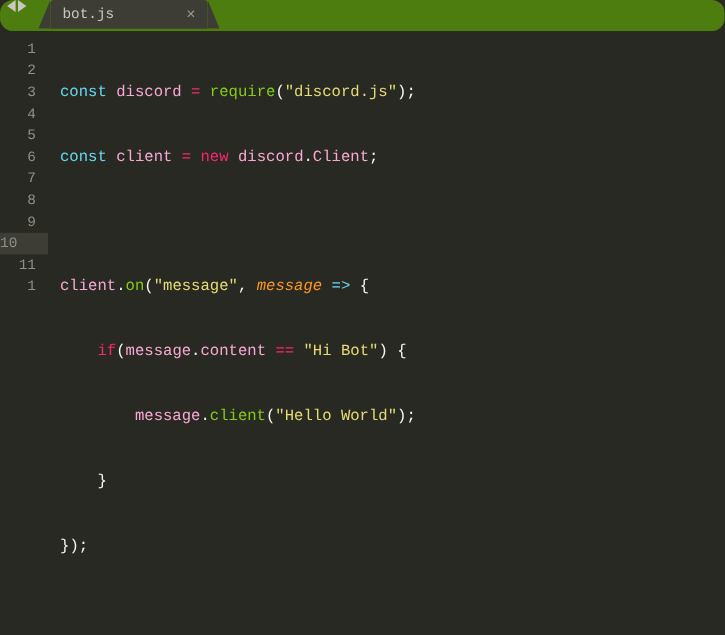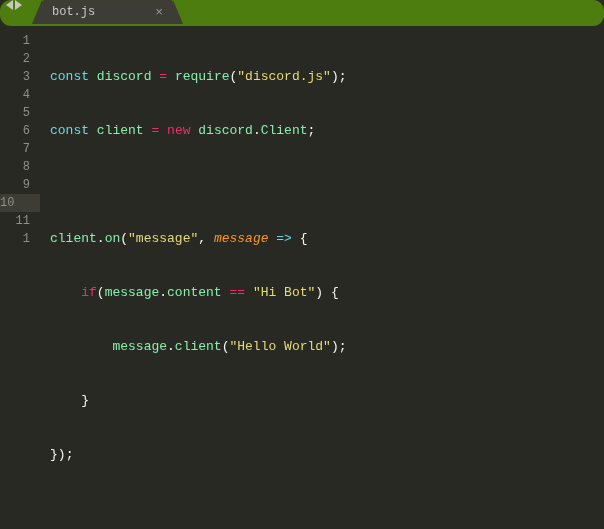--- a/index.html
+++ b/index.html
@@ -84,23 +84,23 @@
     line-height: 18px;
     color: #f8f8f2;
     white-space: pre;
     position: relative;
   }
   .code-line { height: 18px; }
   .gutter-line.current { background: #3d3d35; margin-right:-10px; padding-right:28px; }
   .tok { position: relative; z-index: 1; }
   .kw2 { color: #66d9ef; }
   .op { color: #f92672; }
-  .fn { color: #86efac; }
+  .fn { color: #84cc16; }
   .str { color: #e6db74; }
-  .plain { color: #86efac; }
+  .plain { color: #f9a8d4; }
   .param { color: #fd971f; font-style: italic; }
   .punct { color: #f8f8f2; }
   .arrow { color: #66d9ef; }
 </style>
 </head>
 <body>
 
 <div class="titlebar">
   <div class="nav-arrows">
     <span class="arrow-icon arrow-left"></span>

